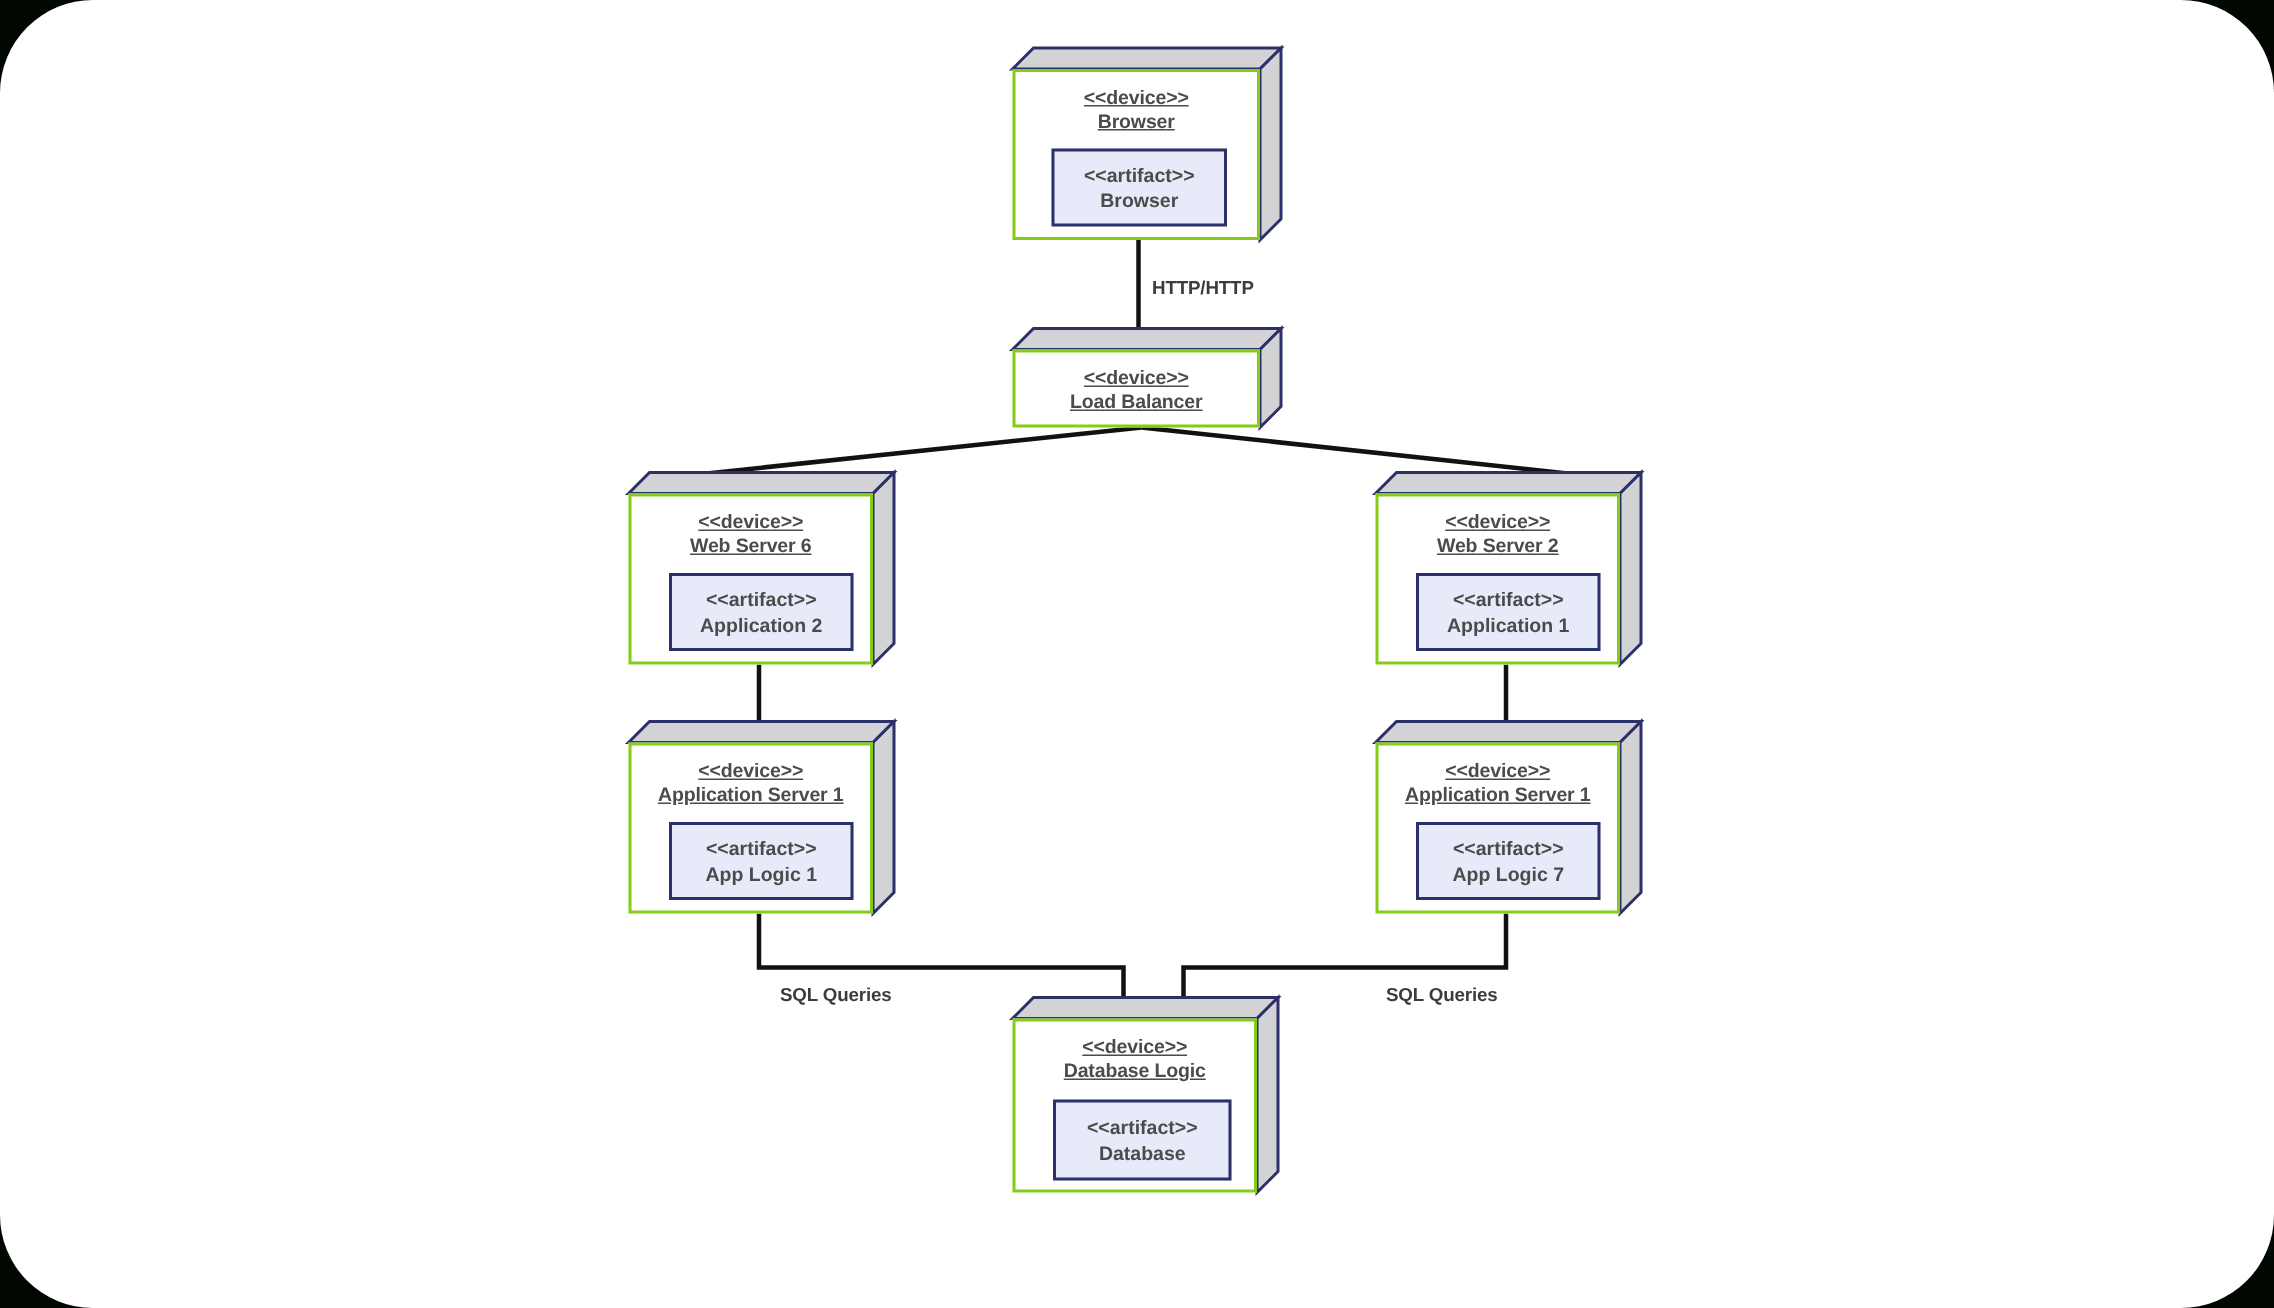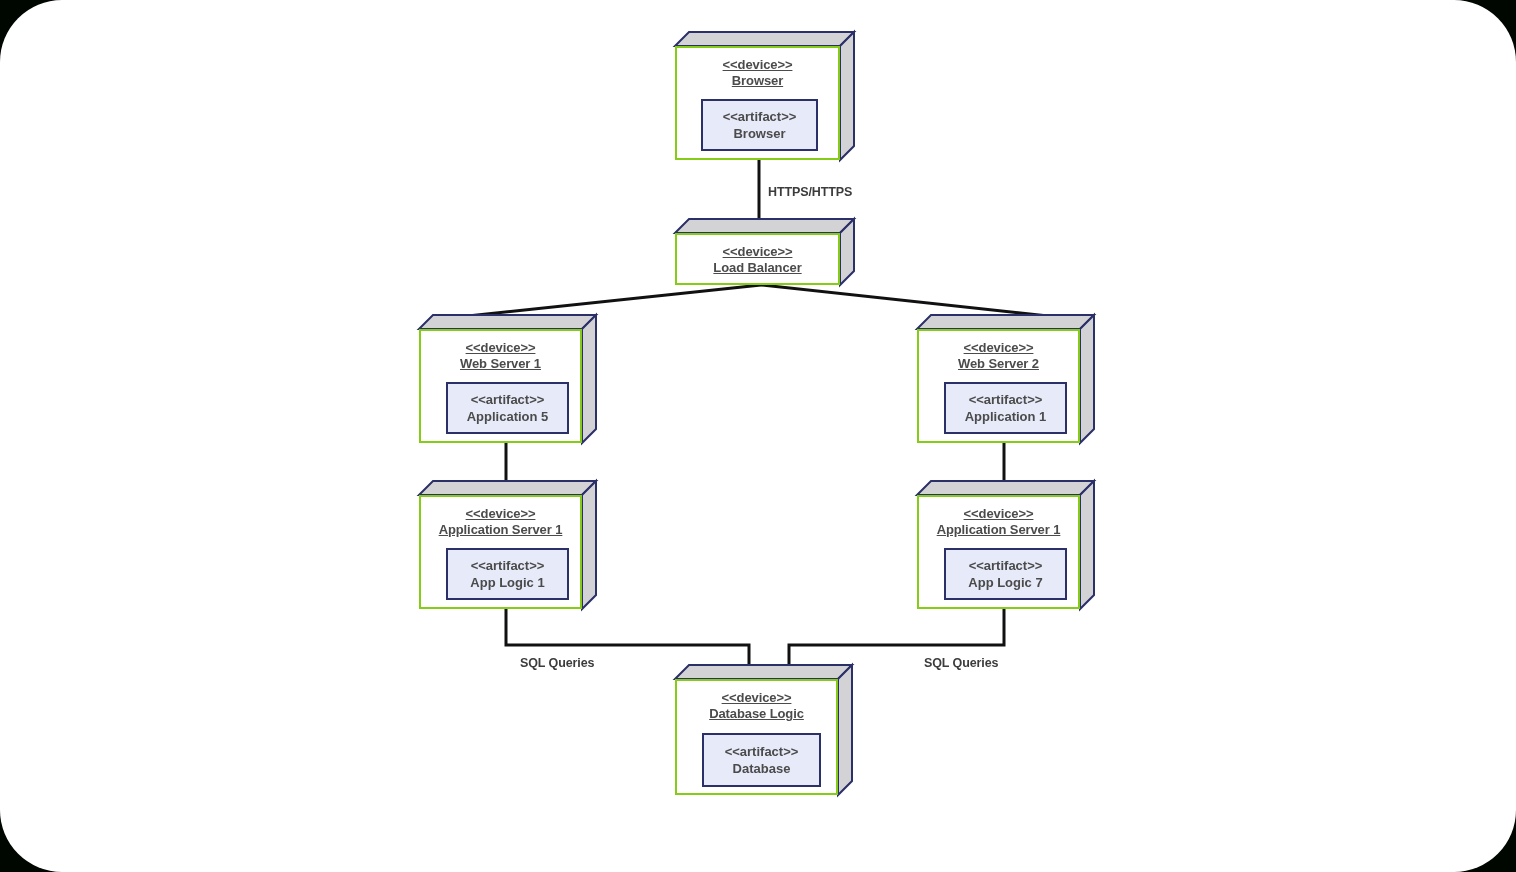--- a/index.html
+++ b/index.html
@@ -108,21 +108,21 @@
 
       <line x1="506" y1="443" x2="506" y2="489" stroke="#111111" stroke-width="3"></line>
 
       <line x1="1004" y1="443" x2="1004" y2="489" stroke="#111111" stroke-width="3"></line>
 
       <polyline points="506,609 506,645 749,645 749,676" fill="none" stroke="#111111" stroke-width="3"></polyline>
 
       <polyline points="1004,609 1004,645 789,645 789,676" fill="none" stroke="#111111" stroke-width="3"></polyline>
     </svg>
 
-    <div class="edge-label" style="left:768px; top:185px;">HTTPS/HTTPS</div>
+    <div class="edge-label" style="left:768px; top:185px;">HTTP/HTTP</div>
     <div class="edge-label" style="left:520px; top:656px;">SQL Queries</div>
     <div class="edge-label" style="left:924px; top:656px;">SQL Queries</div>
 
     <div class="node" style="left:675px; top:32px; width:179px; height:128px;">
       <svg class="face-svg" width="179" height="128">
         <polygon points="0,14 14,0 179,0 165,14" fill="#d3d3d6" stroke="#2b3068" stroke-width="2"></polygon>
         <polygon points="165,14 179,0 179,114 165,128" fill="#d3d3d6" stroke="#2b3068" stroke-width="2"></polygon>
       </svg>
       <div class="front">
         <div class="node-title">
@@ -150,25 +150,25 @@
     </div>
 
     <div class="node" style="left:419px; top:315px; width:177px; height:128px;">
       <svg class="face-svg" width="177" height="128">
         <polygon points="0,14 14,0 177,0 163,14" fill="#d3d3d6" stroke="#2b3068" stroke-width="2"></polygon>
         <polygon points="163,14 177,0 177,114 163,128" fill="#d3d3d6" stroke="#2b3068" stroke-width="2"></polygon>
       </svg>
       <div class="front">
         <div class="node-title">
           <span>&lt;&lt;device&gt;&gt;</span><br>
-          <span>Web Server 1</span>
-        </div>
-        <div class="artifact" style="left:25px; top:51px; width:123px; height:52px;">
-          <div>&lt;&lt;artifact&gt;&gt;</div>
-          <div>Application 5</div>
+          <span>Web Server 6</span>
+        </div>
+        <div class="artifact" style="left:25px; top:51px; width:123px; height:52px;">
+          <div>&lt;&lt;artifact&gt;&gt;</div>
+          <div>Application 2</div>
         </div>
       </div>
     </div>
 
     <div class="node" style="left:917px; top:315px; width:177px; height:128px;">
       <svg class="face-svg" width="177" height="128">
         <polygon points="0,14 14,0 177,0 163,14" fill="#d3d3d6" stroke="#2b3068" stroke-width="2"></polygon>
         <polygon points="163,14 177,0 177,114 163,128" fill="#d3d3d6" stroke="#2b3068" stroke-width="2"></polygon>
       </svg>
       <div class="front">

